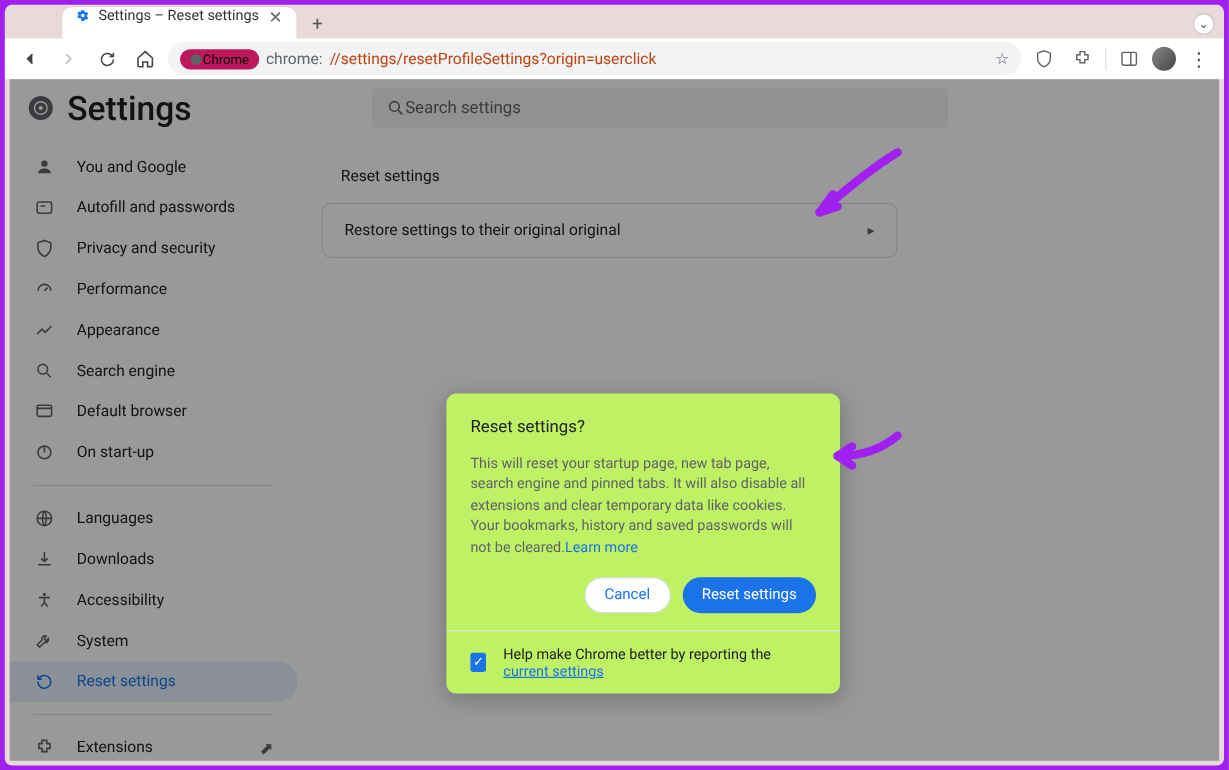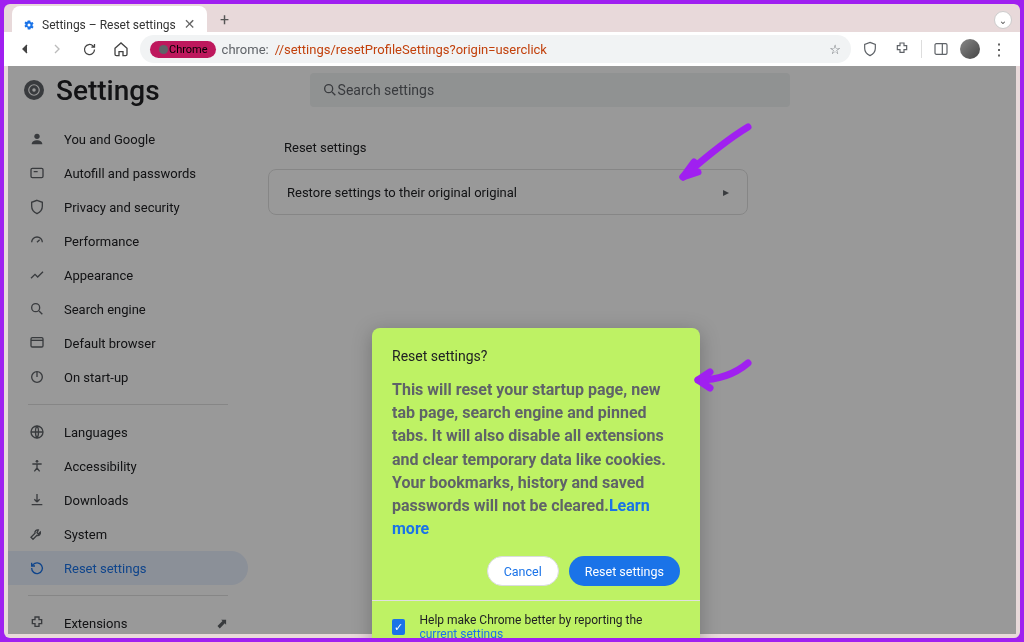--- a/index.html
+++ b/index.html
@@ -1,20 +1,20 @@
 <!DOCTYPE html>
 <html><head>
 <meta charset="utf-8">
 <style>
 * { margin: 0; padding: 0; box-sizing: border-box; font-family: -apple-system, BlinkMacSystemFont, "Segoe UI", Roboto, Arial, sans-serif; }
 body { background: #a020f0; width: 1024px; height: 642px; overflow: hidden; position: relative; }
 .frame { position: absolute; top: 4px; left: 4px; right: 4px; bottom: 4px; background: #e8d9da; border-radius: 6px; overflow: hidden; }
 
 .tabbar { height: 28px; display: flex; align-items: flex-end; padding-left: 8px; gap: 6px; }
-.tab { background: #fff; height: 26px; display: flex; align-items: flex-end; padding: 0 10px; border-radius: 8px 8px 0 0; font-size: 12px; color: #333; gap: 6px; min-width: 170px; }
+.tab { background: #fff; height: 26px; display: flex; align-items: flex-start; padding: 0 10px; border-radius: 8px 8px 0 0; font-size: 12px; color: #333; gap: 6px; min-width: 170px; margin-left: 40px; }
 .tab .favicon { width: 14px; height: 14px; display: flex; align-items: center; justify-content: center; }
 .tab .gear-blue { width: 12px; height: 12px; }
 .tab .close { color: #666; font-size: 14px; margin-left: auto; padding: 0 2px; }
 .newtab { width: 22px; height: 22px; display: flex; align-items: center; justify-content: center; color: #555; font-size: 16px; margin-bottom: 2px; }
 .winbtn { margin-left: auto; margin-right: 8px; margin-bottom: 3px; width: 18px; height: 18px; border-radius: 50%; background: #fff; display: flex; align-items: center; justify-content: center; font-size: 10px; border: 1px solid #ccc; color: #555; }
 
 .toolbar { background: #fff; height: 34px; display: flex; align-items: center; padding: 0 8px; gap: 6px; }
 .tbtn { width: 26px; height: 26px; display: flex; align-items: center; justify-content: center; color: #444; border-radius: 50%; }
 .tbtn.dis { color: #bbb; }
 .urlbar { flex: 1; height: 28px; background: #f1f3f4; border-radius: 14px; display: flex; align-items: center; padding: 0 10px; font-size: 13px; gap: 6px; }
@@ -46,21 +46,21 @@
 .main { position: absolute; left: 260px; top: 56px; right: 10px; }
 .section-title { font-size: 13px; color: #202124; margin: 18px 0 14px 16px; }
 .card { border: 1px solid #e0e0e0; border-radius: 8px; width: 480px; }
 .card-row { height: 44px; display: flex; align-items: center; padding: 0 18px; font-size: 13px; color: #202124; }
 .card-row .chev { margin-left: auto; color: #5f6368; font-size: 12px;}
 
 .scrim { position: absolute; inset: 0; background: rgba(0,0,0,0.4); }
 .dialog { position: absolute; left: 328px; top: 262px; width: 328px; background: #bef264; border-radius: 8px; box-shadow: 0 4px 20px rgba(0,0,0,0.25); overflow: hidden; margin-left: 36px; }
 .dlg-pad { padding: 20px 20px 14px 20px; }
 .dlg-title { font-size: 14px; color: #202124; margin-bottom: 14px; }
-.dlg-body { font-size: 16px; color: #5f6368; line-height: 1.45; font-weight: bold; }
+.dlg-body { font-size: 12px; color: #5f6368; line-height: 1.45; }
 .dlg-body a { color: #1a73e8; text-decoration: none; }
 .dlg-actions { display: flex; justify-content: flex-end; gap: 10px; margin-top: 16px; }
 .btn { height: 30px; padding: 0 16px; border-radius: 15px; font-size: 12.5px; display: flex; align-items: center; cursor: pointer; }
 .btn-outline { border: 1px solid #dadce0; color: #1a73e8; background: #fff; }
 .btn-fill { background: #1a73e8; color: #fff; border: none; }
 .dlg-foot { border-top: 1px solid #e0e0e0; padding: 12px 20px; display: flex; align-items: center; gap: 14px; font-size: 12px; color: #202124; }
 .cbx { width: 16px; height: 16px; background: #1a73e8; border-radius: 2px; display: flex; align-items: center; justify-content: center; color: #fff; font-size: 11px; }
 .dlg-foot a { color: #1a73e8; text-decoration: underline; }
 
 .arrow { position: absolute; pointer-events: none; }
@@ -232,33 +232,33 @@
             <svg width="16" height="16" viewBox="0 0 24 24">
               <circle cx="12" cy="12" r="9" fill="none" stroke="currentColor" stroke-width="2"></circle>
               <path d="M3 12h18M12 3c3 3 3 15 0 18M12 3c-3 3-3 15 0 18" fill="none" stroke="currentColor" stroke-width="2"></path>
             </svg>
           </span>
           <span>Languages</span>
         </div>
       <div class="nav-item">
           <span class="nicon">
             <svg width="16" height="16" viewBox="0 0 24 24">
+              <path fill="none" stroke="currentColor" stroke-width="2" d="M12 3v12m0 0l-4-4m4 4l4-4M4 19h16"></path>
+            </svg>
+          </span>
+          <span>Downloads</span>
+        </div>
+      <div class="nav-item">
+          <span class="nicon">
+            <svg width="16" height="16" viewBox="0 0 24 24">
               <circle cx="12" cy="5" r="2" fill="currentColor"></circle>
               <path d="M5 9h14M12 9v6m0 0l-4 5m4-5l4 5" stroke="currentColor" stroke-width="2" fill="none"></path>
             </svg>
           </span>
           <span>Accessibility</span>
-        </div>
-      <div class="nav-item">
-          <span class="nicon">
-            <svg width="16" height="16" viewBox="0 0 24 24">
-              <path fill="none" stroke="currentColor" stroke-width="2" d="M12 3v12m0 0l-4-4m4 4l4-4M4 19h16"></path>
-            </svg>
-          </span>
-          <span>Downloads</span>
         </div>
       <div class="nav-item">
           <span class="nicon">
             <svg width="16" height="16" viewBox="0 0 24 24">
               <path fill="none" stroke="currentColor" stroke-width="2" d="M14 6a4 4 0 0 0-5 5l-6 6 3 3 6-6a4 4 0 0 0 5-5l-3 3-2-2z"></path>
             </svg>
           </span>
           <span>System</span>
         </div>
       <div class="nav-item active">

